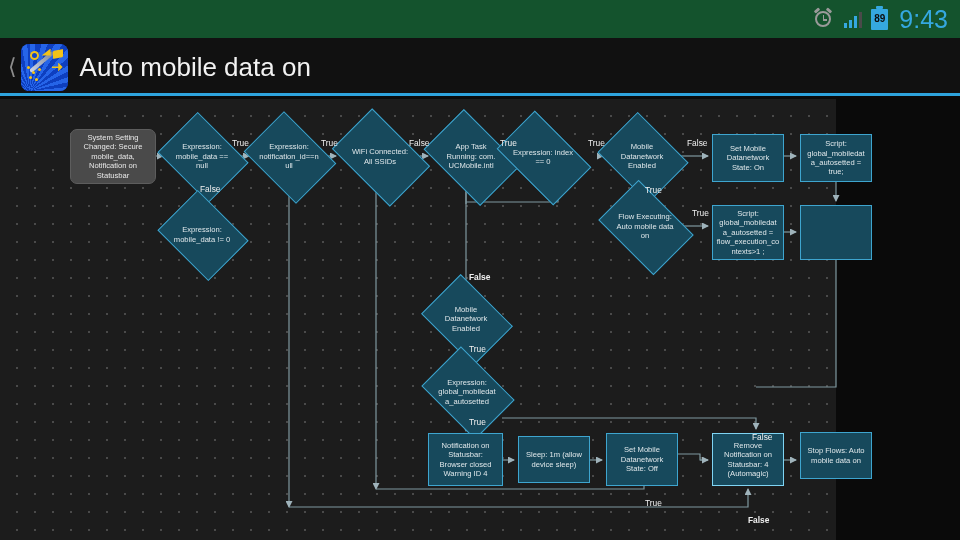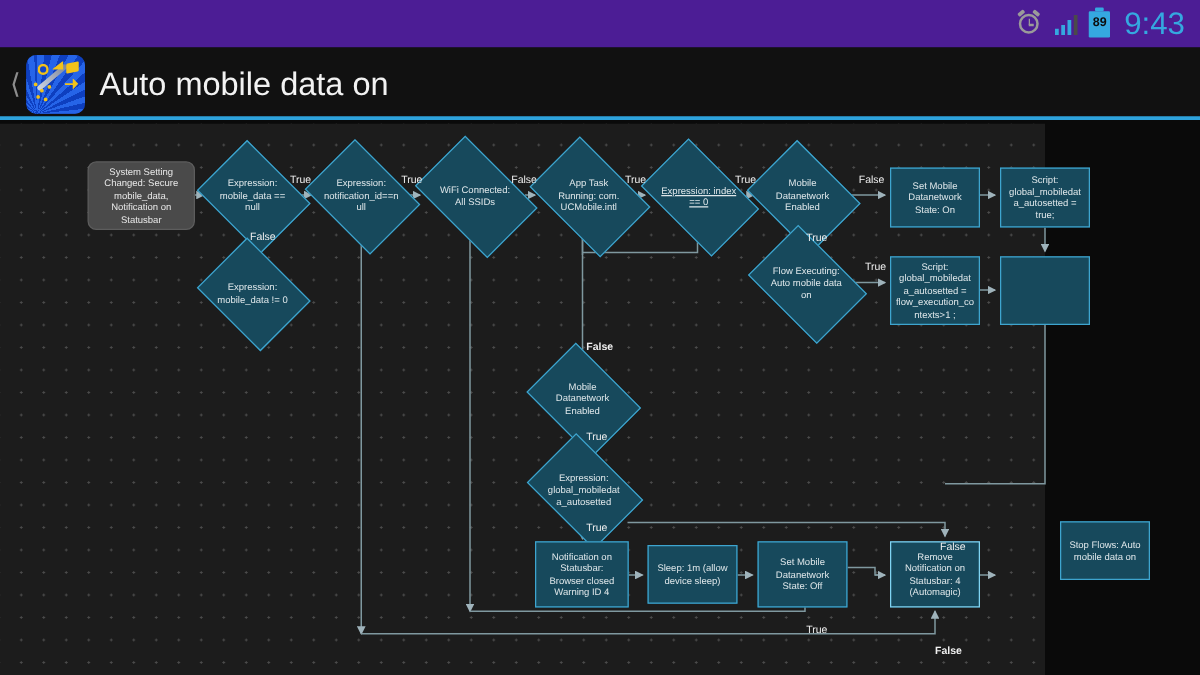--- a/index.html
+++ b/index.html
@@ -3,21 +3,21 @@
 <meta charset="utf-8">
 <title>Automagic Flow</title>
 <style>
   html,body{margin:0;padding:0;background:#000;}
   body{width:960px;height:540px;overflow:hidden;
        font-family:"Liberation Sans","DejaVu Sans",sans-serif;}
   #screen{position:relative;width:960px;height:540px;background:#0a0a0a;}
 
   
   #statusbar{position:absolute;left:0;top:0;width:960px;height:38px;
-             background:#4c1d95;display:flex;align-items:center;justify-content:flex-end;}
+             background:#14532d;display:flex;align-items:center;justify-content:flex-end;}
   #statusbar .sb-right{display:flex;align-items:center;gap:9px;padding-right:12px;}
   .alarm-ico{width:22px;height:22px;position:relative;}
   .alarm-ico .face{position:absolute;left:2px;top:3px;width:16px;height:16px;
        border:2px solid #9a9a9a;border-radius:50%;box-sizing:border-box;}
   .alarm-ico .hand1{position:absolute;left:10px;top:7px;width:1.6px;height:5px;background:#9a9a9a;}
   .alarm-ico .hand2{position:absolute;left:10px;top:11px;width:4px;height:1.6px;background:#9a9a9a;}
   .alarm-ico .ear-l{position:absolute;left:1px;top:1px;width:6px;height:3px;background:#9a9a9a;
        transform:rotate(-40deg);border-radius:1px;}
   .alarm-ico .ear-r{position:absolute;left:13px;top:1px;width:6px;height:3px;background:#9a9a9a;
        transform:rotate(40deg);border-radius:1px;}
@@ -225,21 +225,21 @@
           <div class="dia"></div>
           <div class="nd-text">WiFi Connected:
 All SSIDs</div>
         </div>
         <div class="node cond" style="left: 432px; top: 30px; width: 78px; height: 55px;">
           <div class="dia"></div>
           <div class="nd-text">App Task
 Running: com.
 UCMobile.intl</div>
         </div>
-        <div class="node cond" style="left: 520px; top: 32px; width: 78px; height: 52px; text-decoration: underline;">
+        <div class="node cond" style="left: 504px; top: 32px; width: 78px; height: 52px;">
           <div class="dia"></div>
           <div class="nd-text">Expression: index
 == 0</div>
         </div>
         <div class="node cond" style="left: 607px; top: 30px; width: 70px; height: 55px;">
           <div class="dia"></div>
           <div class="nd-text">Mobile
 Datanetwork
 Enabled</div>
         </div>
@@ -296,21 +296,21 @@
           <div class="nd-text">Set Mobile
 Datanetwork
 State: Off</div>
         </div>
         <div class="node action sel" style="left: 712px; top: 334px; width: 72px; height: 53px;">
           <div class="nd-text">Remove
 Notification on
 Statusbar: 4
 (Automagic)</div>
         </div>
-        <div class="node action" style="left: 800px; top: 318px; width: 72px; height: 47px; margin-left: 48px;">
+        <div class="node action" style="left: 800px; top: 333px; width: 72px; height: 47px;">
           <div class="nd-text">Stop Flows: Auto
 mobile data on</div>
         </div>
       </div>
     <div id="labels-layer">
         <span class="elabel" style="left: 232px; top: 39px;">True</span>
         <span class="elabel" style="left: 200px; top: 85px;">False</span>
         <span class="elabel" style="left: 321px; top: 39px;">True</span>
         <span class="elabel" style="left: 409px; top: 39px;">False</span>
         <span class="elabel" style="left: 500px; top: 39px;">True</span>

